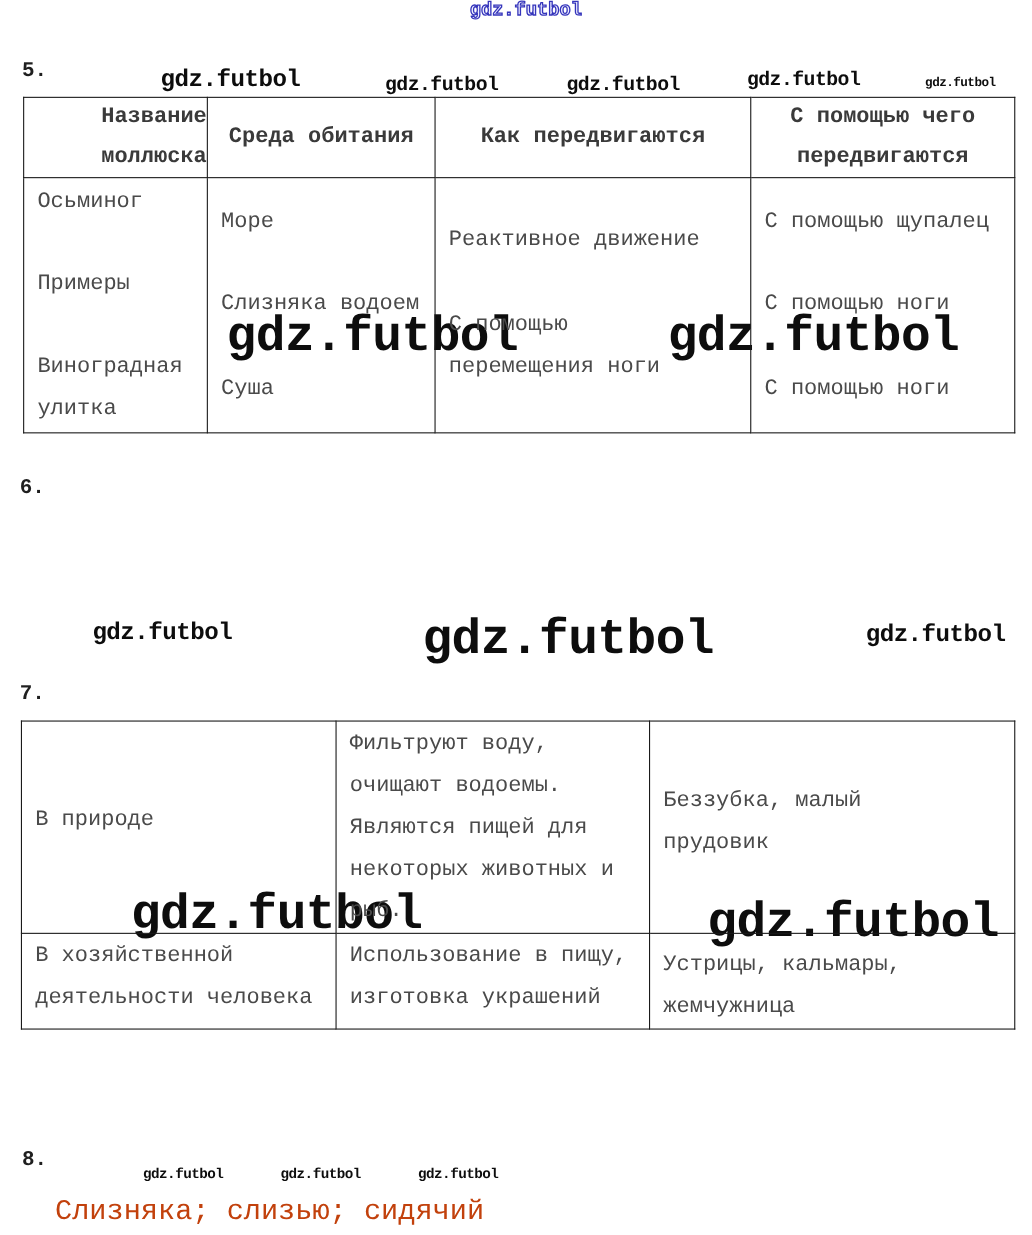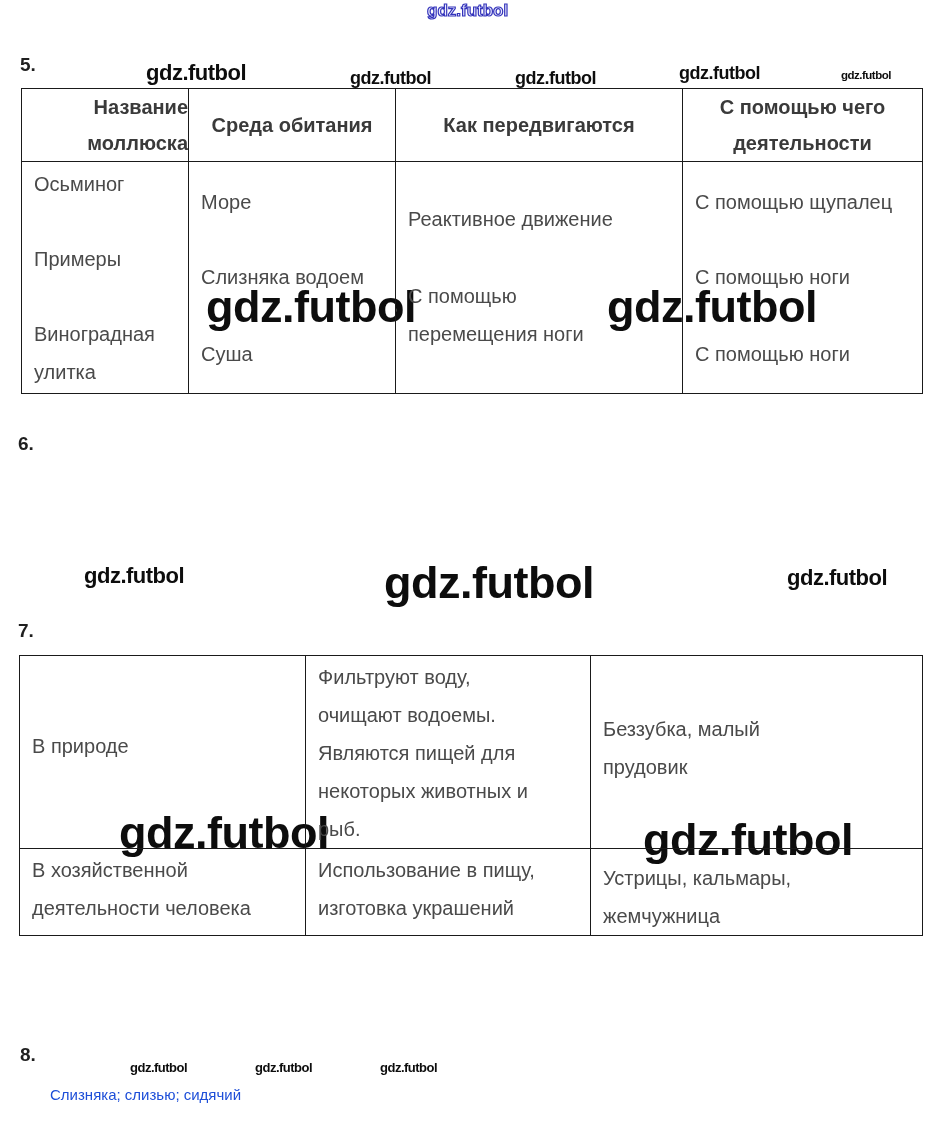--- a/index.html
+++ b/index.html
@@ -1,20 +1,20 @@
 <!DOCTYPE html>
 <html><head>
 <meta charset="utf-8">
 <style>
   html,body{margin:0;padding:0;background:#ffffff;}
   .page{
     position:relative;
     width:938px;height:1123px;
     background:#ffffff;
-    font-family:Liberation Sans, sans-serif;
+    font-family:Liberation Mono, monospace;
     color:#4a4a4a;
     overflow:hidden;
   }
   .secnum{
     position:absolute;
     font-size:19px;font-weight:bold;color:#1f1f1f;
     line-height:1;
   }
   table.doc{
     position:absolute;
@@ -46,22 +46,22 @@
     position:absolute;
     font-size:20.5px;
     line-height:38.5px;
     color:#4a4a4a;
     white-space:pre-line;
     text-indent:66px;
     letter-spacing:-0.2px;
   }
   .answer{
     position:absolute;
-    font-size:15px;
-    color:#1d4ed8;
+    font-size:26px;
+    color:#c2410c;
     line-height:1.2;
   }
   .wm{
     position:absolute;
     font-weight:bold;
     color:#0d0d0d;
     line-height:1;
     letter-spacing:-0.5px;
     white-space:nowrap;
   }
@@ -102,21 +102,21 @@
         <col style="width:287px">
         <col style="width:240px">
     </colgroup>
     <tbody>
         <tr style="height:70px;">
       <th style="white-space:pre-line;text-align:right;">Название
 моллюска</th>
       <th>Среда обитания</th>
       <th>Как передвигаются</th>
       <th style="white-space:pre-line;">С помощью чего
-деятельности</th>
+передвигаются</th>
     </tr>
     <tr style="height:232px;">
       <td>
         <p style="margin-top:3px;">Осьминог</p>
         <p style="margin-top:37px;">Примеры</p>
         <p style="margin-top:37px;">Виноградная
 улитка</p>
       </td>
       <td>
         <p style="margin-top:21px;">Море</p>

